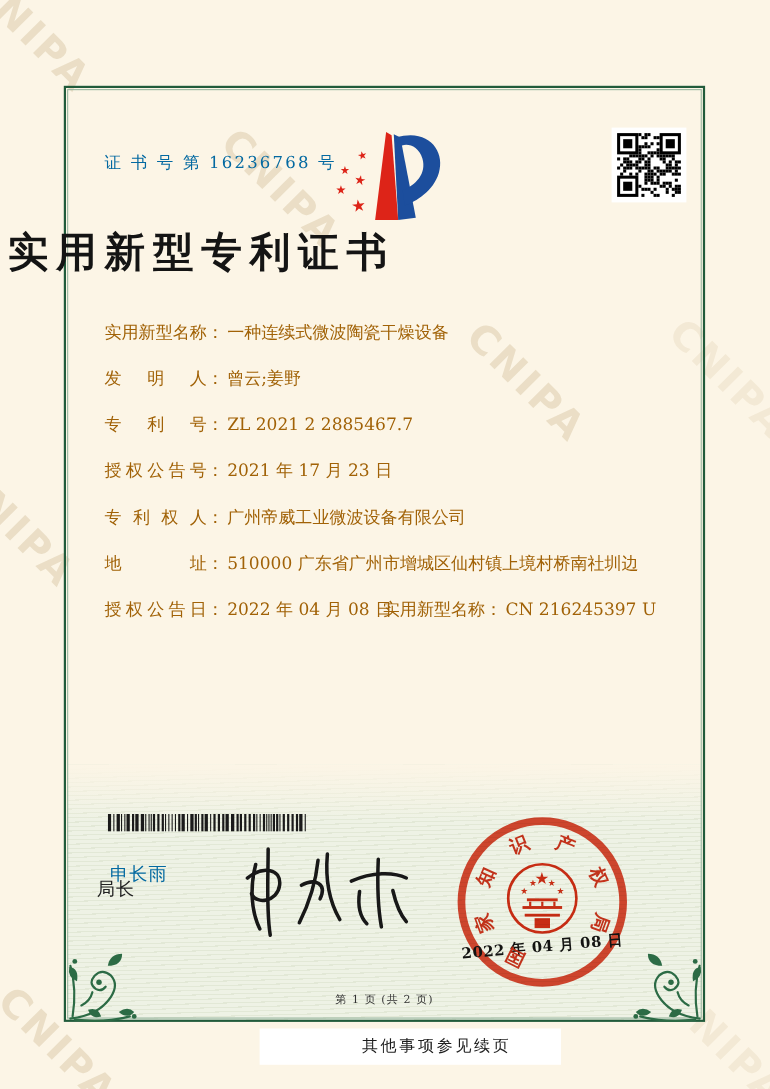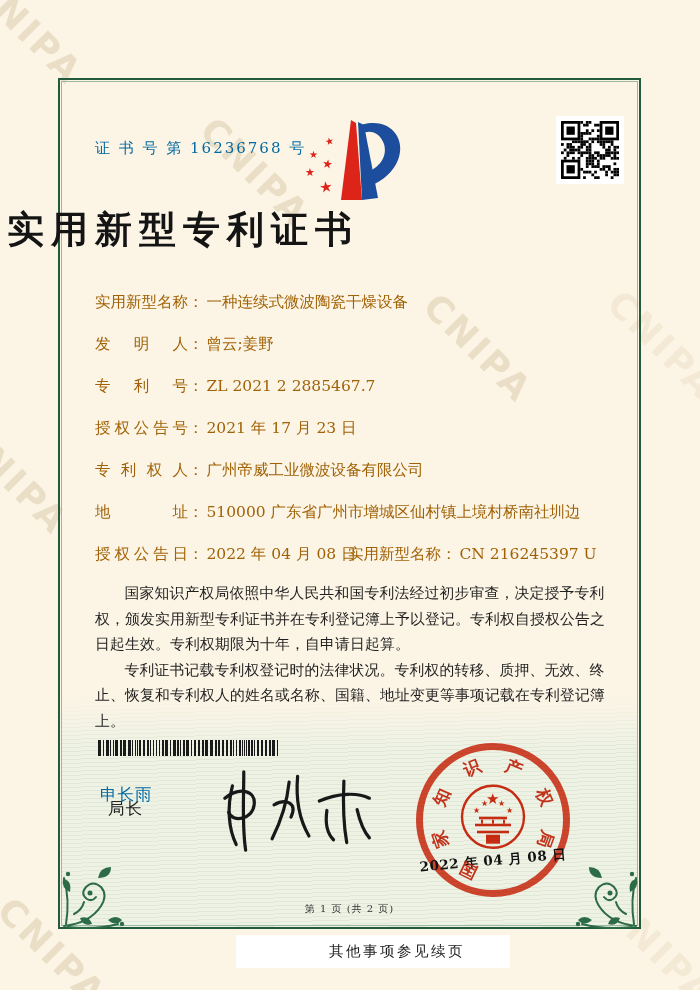--- a/index.html
+++ b/index.html
@@ -25,21 +25,21 @@
   .title{position:absolute;left:0;right:0;top:205px;text-align:left;font-size:37px;font-weight:bold;
          letter-spacing:7px;text-indent:7px;color:#141414;}
   .fields{position:absolute;left:95px;top:292px;width:512px;font-size:15.5px;color:#a16207;}
   .frow{height:42px;position:relative;white-space:nowrap;}
   .flabel{display:inline-block;width:93px;text-align:justify;text-align-last:justify;vertical-align:top;}
   .fval{margin-left:3px;}
   .grant2{position:absolute;left:253px;top:0;}
   .paras{position:absolute;left:95px;top:580px;width:514px;font-size:14.8px;line-height:1.73;color:#1f1f1f;}
   .paras p{margin:0;text-indent:2em;letter-spacing:0.2px;}
   .barcode{position:absolute;left:98px;top:740px;}
-  .signer-title{position:absolute;left:108px;top:798px;font-family:"DejaVu Sans","Liberation Sans",sans-serif;
+  .signer-title{position:absolute;left:88px;top:798px;font-family:"DejaVu Sans","Liberation Sans",sans-serif;
         font-size:16.5px;letter-spacing:1px;color:#222;}
   .signer-name{position:absolute;left:100px;top:784px;font-family:"DejaVu Sans","Liberation Sans",sans-serif;
         font-size:16.5px;letter-spacing:1px;color:#0369a1;}
   .signature{position:absolute;left:206px;top:760px;}
   
   .seal{position:absolute;left:416px;top:743px;width:154px;height:154px;border-radius:50%;
         border:7px solid rgba(215,47,22,0.88);box-sizing:border-box;mix-blend-mode:multiply;}
   .seal-char{position:absolute;left:50%;top:50%;font-size:17px;font-weight:bold;color:rgba(208,42,18,0.95);
         font-family:"DejaVu Serif",serif;}
   .seal-emblem{position:absolute;left:50%;top:50%;transform:translate(-50%,-55%);}
@@ -293,24 +293,20 @@
       <span class="flabel">地址</span><span>：</span><span class="fval">510000 广东省广州市增城区仙村镇上境村桥南社圳边</span>
     </div>
     <div class="frow">
       <span class="flabel">授权公告日</span><span>：</span><span class="fval">2022 年 04 月 08 日</span>
       <span class="grant2">
         <span class="flabel">实用新型名称</span><span>：</span><span class="fval">CN 216245397 U</span>
       </span>
     </div>
   </div>
 
-  <div class="paras">
-    <p>国家知识产权局依照中华人民共和国专利法经过初步审查，决定授予专利权，颁发实用新型专利证书并在专利登记簿上予以登记。专利权自授权公告之日起生效。专利权期限为十年，自申请日起算。</p>
-    <p>专利证书记载专利权登记时的法律状况。专利权的转移、质押、无效、终止、恢复和专利权人的姓名或名称、国籍、地址变更等事项记载在专利登记簿上。</p>
-  </div>
 
   <svg id="barcode" class="barcode" width="183" height="16" viewBox="0 0 183 16">
       <rect x="0" y="0" width="3" height="16" fill="#1a1a1a"></rect>
       <rect x="5" y="0" width="1" height="16" fill="#1a1a1a"></rect>
       <rect x="8" y="0" width="3" height="16" fill="#1a1a1a"></rect>
       <rect x="12" y="0" width="1" height="16" fill="#1a1a1a"></rect>
       <rect x="15" y="0" width="1" height="16" fill="#1a1a1a"></rect>
       <rect x="17" y="0" width="3" height="16" fill="#1a1a1a"></rect>
       <rect x="22" y="0" width="2" height="16" fill="#1a1a1a"></rect>
       <rect x="25" y="0" width="3" height="16" fill="#1a1a1a"></rect>

